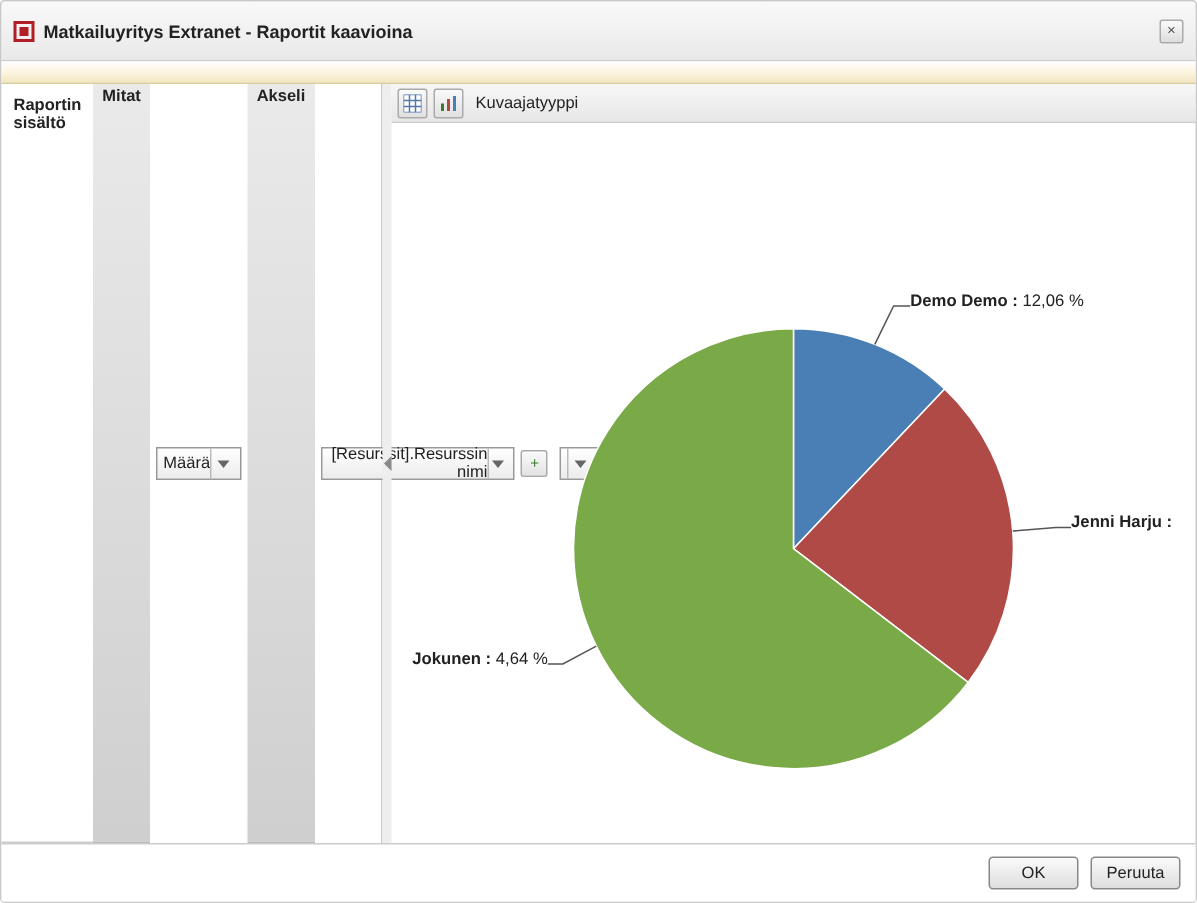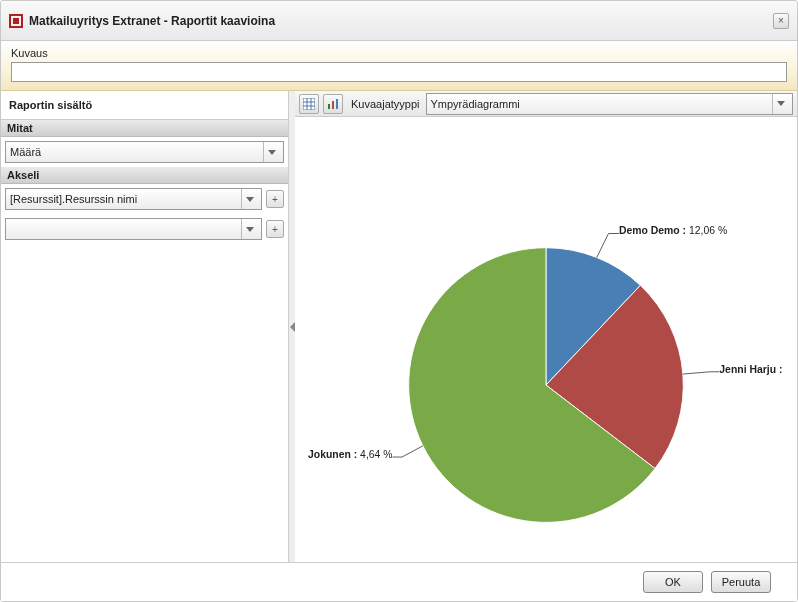--- a/index.html
+++ b/index.html
@@ -26,21 +26,21 @@
   }
   .hf-col { display:flex; flex-direction:column; }
   .hf-col.name { width:185px; }
   .hf-col.desc { flex:1; }
   .hf-label { font-size:11px; margin-bottom:3px; }
   .hf-input {
     height:20px; border:1px solid #9a9a9a; background:#fff; padding:0 4px; font-size:11px;
   }
   .body-row { flex:1; display:flex; min-height:0; }
   .left-panel {
-    width:288px; border-right:1px solid #ccc; display:flex; flex-direction:column;
+    width:254px; border-right:1px solid #ccc; display:flex; flex-direction:row;
     background:#fff;
   }
   .left-header {
     font-weight:bold; padding:8px 8px; border-bottom:1px solid #ccc;
   }
   .sect-head {
     font-weight:bold; padding:2px 6px; border-bottom:1px solid #bbb;
     background:linear-gradient(to bottom,#eaeaea,#cfcfcf);
   }
   .sect-body { padding:4px 4px; display:flex; align-items:center; gap:4px;text-align:right; }
@@ -76,21 +76,21 @@
   .tb-btn {
     width:20px; height:20px; border:1px solid #aaa; border-radius:2px;
     background:linear-gradient(to bottom,#fafafa,#e0e0e0);
     display:flex; align-items:center; justify-content:center; cursor:pointer;
   }
   .tb-label { margin:0 2px 0 4px; }
   .chart-combo { width:195px; }
   .chart-area { flex:1; position:relative; overflow:hidden; }
   .chart-svg { position:absolute; inset:0; }
   .footer {
-    border-top:1px solid #ccc; padding:8px 26px; display:flex; justify-content:flex-end; gap:8px;
+    border-top:1px solid #ccc; padding:8px 10px; display:flex; justify-content:flex-end; gap:8px;
     background:#fff;
   }
   .btn {
     min-width:60px; height:22px; border:1px solid #888; border-radius:3px;
     background:linear-gradient(to bottom,#fafafa,#dedede);
     cursor:pointer; display:flex; align-items:center; justify-content:center; font-size:11px;
   }
   .callout-lbl { font-size:11px; }
   .callout-lbl b { font-weight:bold; }
 </style>
@@ -101,24 +101,20 @@
 
   <div class="titlebar">
     <div class="app-icon"></div>
     <div class="titlebar-title">Matkailuyritys Extranet - Raportit kaavioina</div>
     <div class="titlebar-close">
       <span>×</span>
     </div>
   </div>
 
   <div class="header-band">
-    <div class="hf-col desc">
-      <div class="hf-label">Kuvaus</div>
-      <input class="hf-input" value="" style="">
-    </div>
   </div>
 
   <div class="body-row">
 
     <div class="left-panel">
       <div class="left-header">Raportin sisältö</div>
 
       <div class="sect-head">Mitat</div>
       <div class="sect-body">
         <div class="combo">
@@ -163,24 +159,20 @@
           </svg>
         </div>
         <div class="tb-btn">
           <svg width="12" height="12" viewBox="0 0 12 12">
             <rect x="1" y="6" width="2" height="5" fill="#3a7b2b"></rect>
             <rect x="5" y="3" width="2" height="8" fill="#b04a47"></rect>
             <rect x="9" y="1" width="2" height="10" fill="#4a7fb5"></rect>
           </svg>
         </div>
         <span class="tb-label">Kuvaajatyyppi</span>
-        <div class="combo chart-combo">
-          <span>Ympyrädiagrammi</span>
-          <div class="arrow"></div>
-        </div>
       </div>
 
       <div class="chart-area">
         <svg class="chart-svg" viewBox="0 0 530 450" preserveAspectRatio="xMidYMid meet">
 
           <path d="M265,245 L265,100 A145,145 0 0,1 364.67,139.72 Z" stroke="#fff" stroke-width="1" fill="#4a7fb5"></path>
 
           <path d="M265,245 L364.67,139.72 A145,145 0 0,1 380.14,333.15 Z" stroke="#fff" stroke-width="1" fill="#b04a47"></path>
 
           <path d="M265,245 L380.14,333.15 A145,145 0 1,1 265,100 Z" stroke="#fff" stroke-width="1" fill="#7aa948"></path>

